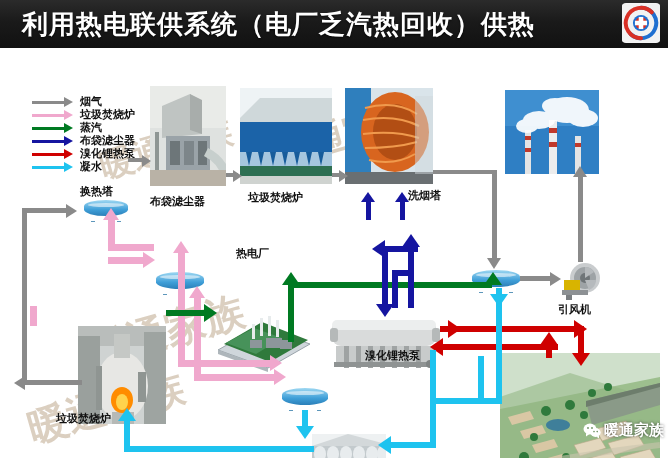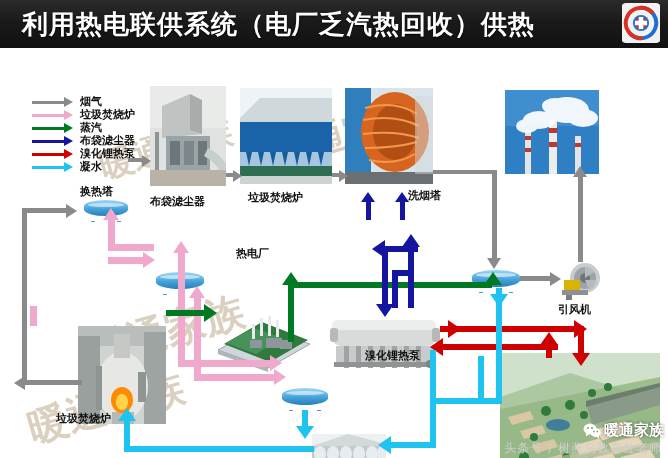--- a/index.html
+++ b/index.html
@@ -525,16 +525,15 @@
         <polygon points="3,10 3,13.5 6.5,11" fill="#ffffff"></polygon>
         <ellipse cx="12.5" cy="9.5" rx="5.2" ry="4.4" fill="#ffffff"></ellipse>
         <polygon points="16,12.8 16,15.6 13.2,13.5" fill="#ffffff"></polygon>
         <circle cx="5" cy="5" r=".9" fill="#6b8f5f"></circle>
         <circle cx="9" cy="5" r=".9" fill="#6b8f5f"></circle>
         <circle cx="11" cy="8.6" r=".8" fill="#6b8f5f"></circle>
         <circle cx="14.2" cy="8.6" r=".8" fill="#6b8f5f"></circle>
       </svg>
       <span class="wtext">暖通家族</span>
     </div>
-    <div class="footer">头条号 / 树燕鸟教育杜老师</div>
 
   </div>
 </div>
 
 </body></html>

